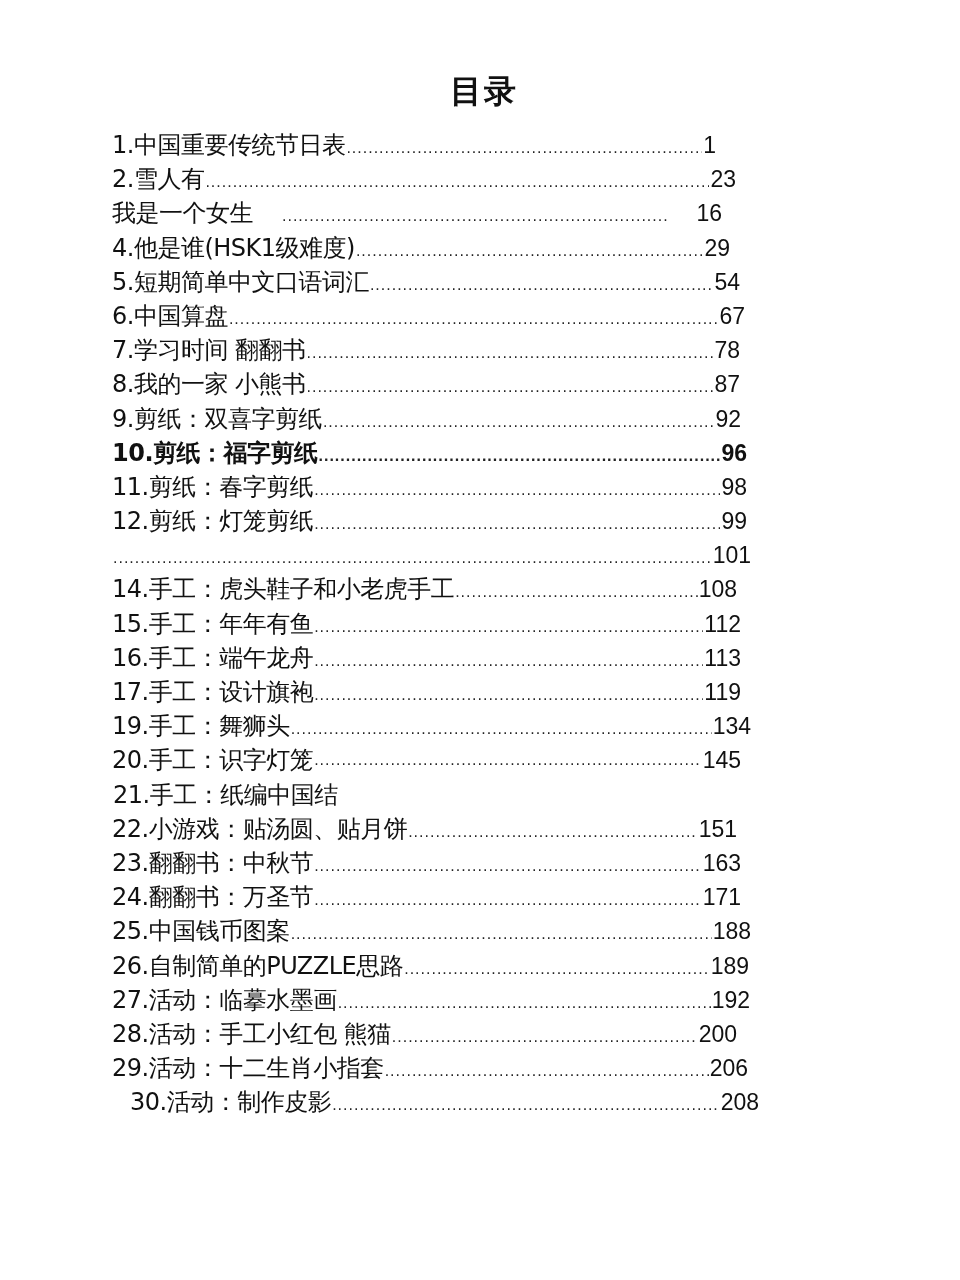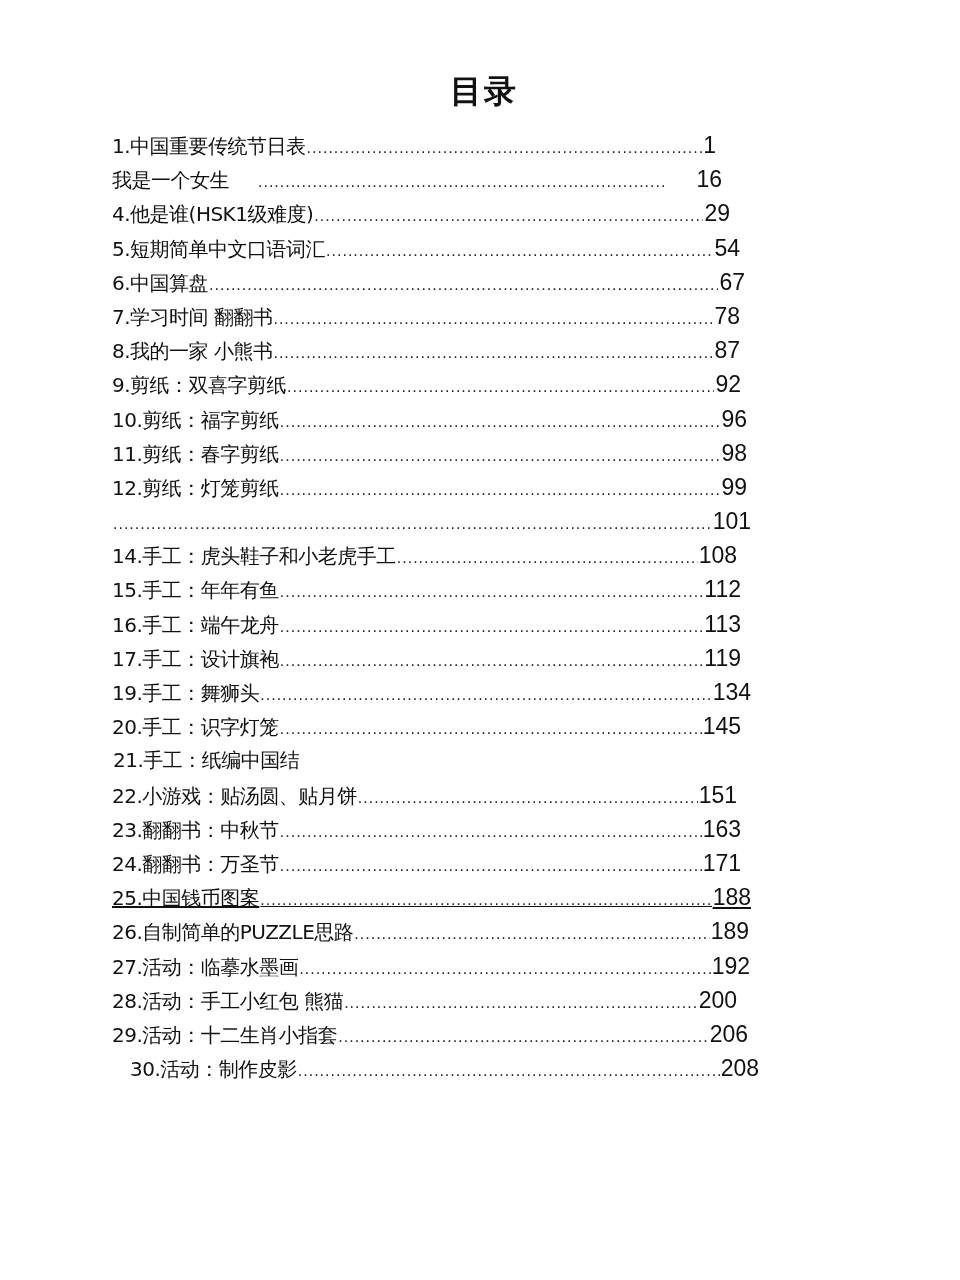--- a/index.html
+++ b/index.html
@@ -41,21 +41,21 @@
       align-items: baseline;
       height: 34.2px;
       font-size: 25px;
       line-height: 34px;
       white-space: nowrap;
       overflow: hidden;
     }
     .toc-label {
       flex: 0 0 auto;
       font-family: "DejaVu Sans", sans-serif;
-      font-size: 20px;
+      font-size: 24px;
       letter-spacing: -0.5px;
     }
     .toc-leader {
       flex: 1 1 auto;
       overflow: hidden;
       white-space: nowrap;
       font-size: 16px;
       letter-spacing: 1px;
       color: #222;
       margin: 0 1px;
@@ -73,20 +73,25 @@
 <body>
 
 <h1 class="title">目录</h1>
 
 <ul class="toc" id="toc">
     <li class="toc-row" style="width: 604px;">
       <span class="toc-label">1.中国重要传统节日表</span>
       <span class="toc-leader"></span>
       <span class="toc-page">1</span>
     </li>
+    <li class="toc-row" style="width: 624px;">
+      <span class="toc-label">2.雪人有</span>
+      <span class="toc-leader"></span>
+      <span class="toc-page">23</span>
+    </li>
     <li class="toc-row" style="width: 610px; gap: 28px;">
       <span class="toc-label">我是一个女生</span>
       <span class="toc-leader"></span>
       <span class="toc-page">16</span>
     </li>
     <li class="toc-row" style="width: 618px;">
       <span class="toc-label">4.他是谁(HSK1级难度) </span>
       <span class="toc-leader"></span>
       <span class="toc-page">29</span>
     </li>
@@ -108,21 +113,21 @@
     <li class="toc-row" style="width: 628px;">
       <span class="toc-label">8.我的一家 小熊书</span>
       <span class="toc-leader"></span>
       <span class="toc-page">87</span>
     </li>
     <li class="toc-row" style="width: 629px;">
       <span class="toc-label">9.剪纸：双喜字剪纸</span>
       <span class="toc-leader"></span>
       <span class="toc-page">92</span>
     </li>
-    <li class="toc-row" style="width: 635px;">
+    <li class="toc-row" style="width: 635px; font-weight: bold;">
       <span class="toc-label">10.剪纸：福字剪纸</span>
       <span class="toc-leader"></span>
       <span class="toc-page">96</span>
     </li>
     <li class="toc-row" style="width: 635px;">
       <span class="toc-label">11.剪纸：春字剪纸</span>
       <span class="toc-leader"></span>
       <span class="toc-page">98</span>
     </li>
     <li class="toc-row" style="width: 635px;">
@@ -152,21 +157,21 @@
     <li class="toc-row" style="width: 629px;">
       <span class="toc-label">17.手工：设计旗袍</span>
       <span class="toc-leader"></span>
       <span class="toc-page">119</span>
     </li>
     <li class="toc-row" style="width: 639px;">
       <span class="toc-label">19.手工：舞狮头</span>
       <span class="toc-leader"></span>
       <span class="toc-page">134</span>
     </li>
-    <li class="toc-row" style="width: 629px;">
+    <li class="toc-row" style="width: 629px; align-items: center;">
       <span class="toc-label">20.手工：识字灯笼</span>
       <span class="toc-leader"></span>
       <span class="toc-page">145</span>
     </li>
     <li class="toc-row" style="width: 638px; flex-direction: column;">
       <span class="toc-label">21.手工：纸编中国结</span>
       <span class="toc-leader"></span>
       <span class="toc-page">149</span>
     </li>
     <li class="toc-row" style="width: 625px;">
@@ -177,21 +182,21 @@
     <li class="toc-row" style="width: 629px;">
       <span class="toc-label">23.翻翻书：中秋节</span>
       <span class="toc-leader"></span>
       <span class="toc-page">163</span>
     </li>
     <li class="toc-row" style="width: 629px;">
       <span class="toc-label">24.翻翻书：万圣节</span>
       <span class="toc-leader"></span>
       <span class="toc-page">171</span>
     </li>
-    <li class="toc-row" style="width: 639px; text-decoration: underline;">
+    <li class="toc-row" style="width: 639px;">
       <span class="toc-label">25.中国钱币图案</span>
       <span class="toc-leader"></span>
       <span class="toc-page">188</span>
     </li>
     <li class="toc-row" style="width: 637px;">
       <span class="toc-label">26.自制简单的PUZZLE思路</span>
       <span class="toc-leader"></span>
       <span class="toc-page">189</span>
     </li>
     <li class="toc-row" style="width: 638px;">

